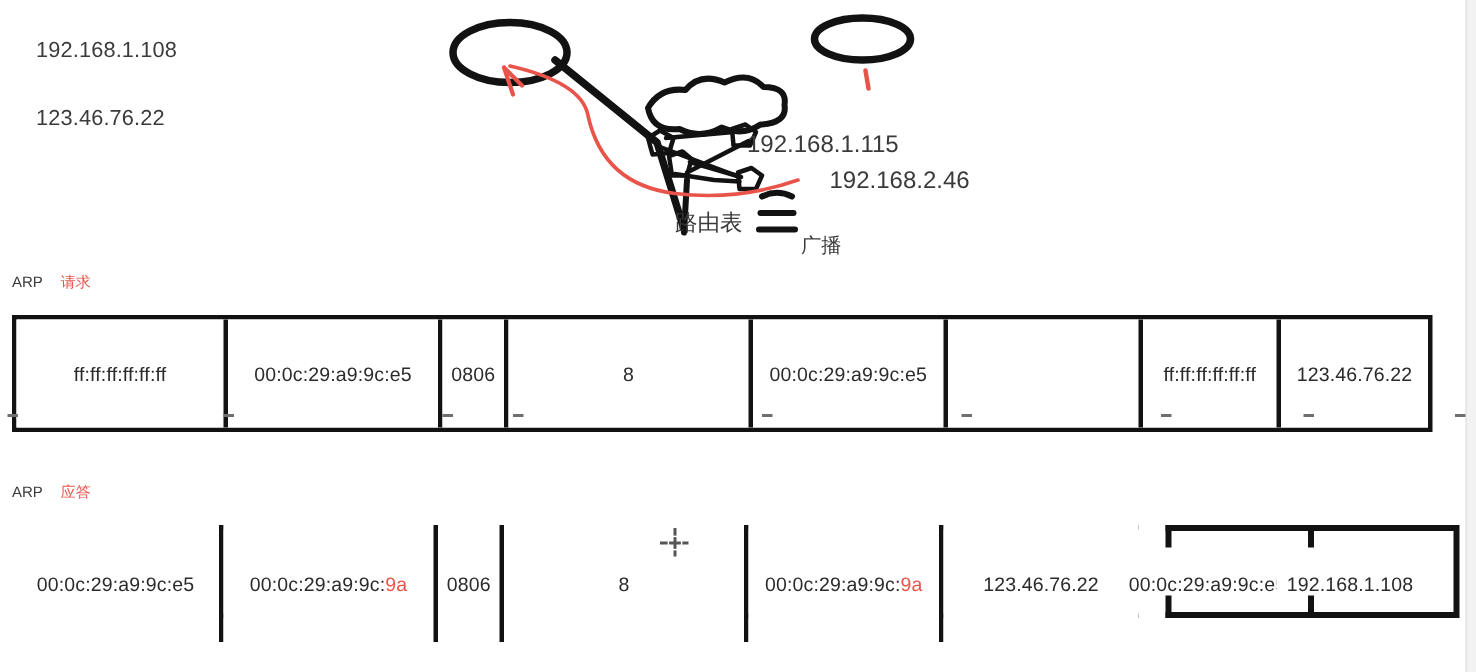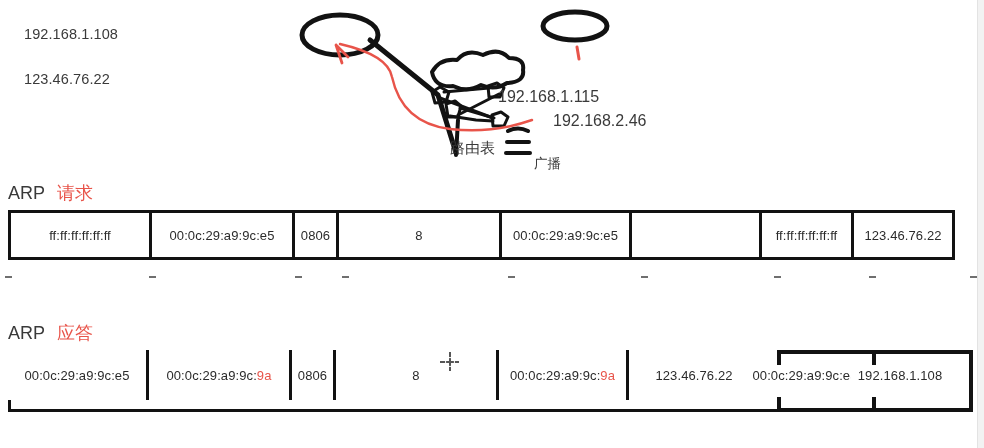--- a/index.html
+++ b/index.html
@@ -72,39 +72,39 @@
   .diag-label.d-bcast {
     left: 534px; top: 142px;
     font-size: 13.5px;
     font-family: "DejaVu Sans", "Liberation Sans", sans-serif;
     margin-top: 13px;
   }
 
   
   .arp-caption {
     position: absolute;
-    font-size: 18px;
+    font-size: 10px;
     white-space: nowrap;
   }
   .arp-caption .tag {
     color: #3a3a3a;
     margin-right: 12px;
     font-family: "Liberation Sans", sans-serif;
   }
   .arp-caption .kind {
     color: #e8544a;
     font-family: "DejaVu Sans", "Liberation Sans", sans-serif;
   }
   .cap-req { left: 8px; top: 181px; }
   .cap-rep { left: 8px; top: 321px; }
 
   
   .frame {
     position: absolute;
-    height: 50px;
+    height: 78px;
     box-sizing: border-box;
     display: flex;
     border: 3px solid #121212;
     background: #ffffff;
   }
   .frame.req { left: 8px; top: 210px; width: 947px; }
   .frame.rep { left: 8px; top: 350px; width: 947px; border-color: transparent; }
 
   .cell {
     box-sizing: border-box;

